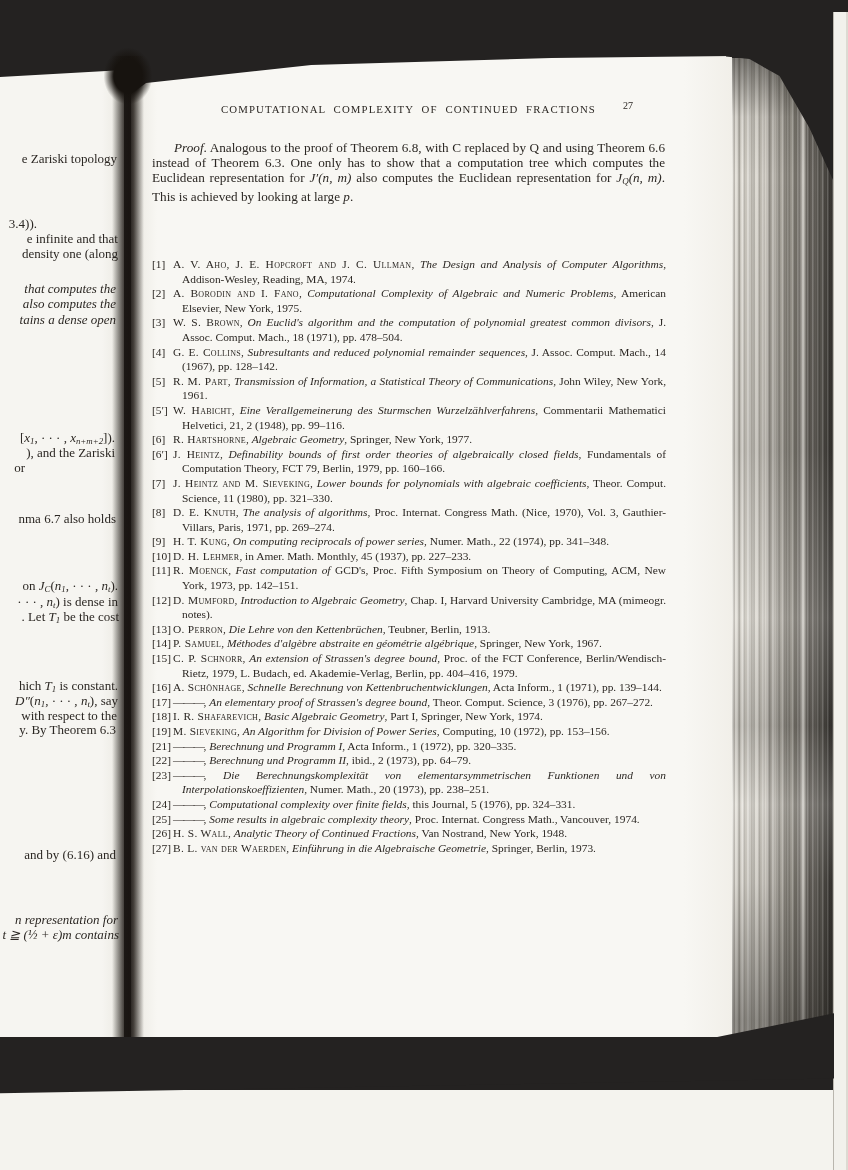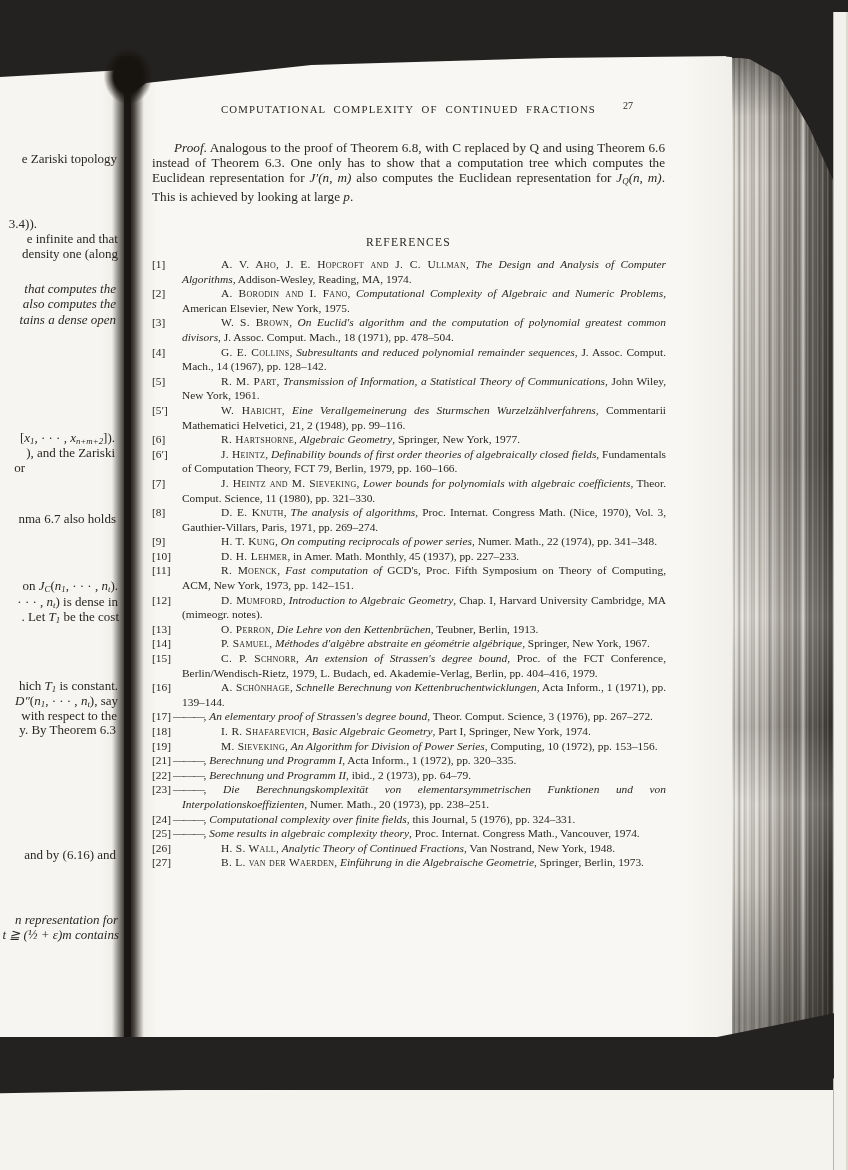--- a/index.html
+++ b/index.html
@@ -100,21 +100,21 @@
   
   .fragments{position:absolute;inset:0;}
   .frag{
     position:absolute;white-space:nowrap;
     font-size:13px;line-height:15px;color:#2b2723;
   }
 
   
   .seg-r{font-style:normal;}
   .seg-i{font-style:italic;}
-  .seg-sc{font-variant:small-caps;letter-spacing:.3px;margin-left:48px;}
+  .seg-sc{font-variant:small-caps;letter-spacing:.3px;}
   .seg-sub{font-size:.68em;vertical-align:-.22em;font-style:italic;}
   .seg-dash{letter-spacing:-1.2px;}
 </style>
 </head>
 <body>
 
 <div class="stage">
 
   <div class="bottom-strip"></div>
 
@@ -153,21 +153,20 @@
   <div class="right-strip"></div>
   <div class="bottom-band"></div>
 
   <div class="running-header">
     <span class="rh-title">COMPUTATIONAL COMPLEXITY OF CONTINUED FRACTIONS</span>
     <span class="rh-num">27</span>
   </div>
 
   <div class="proof"><span class="seg-i">Proof</span><span class="seg-r">. Analogous to the proof of Theorem 6.8, with C replaced by Q and using Theorem 6.6 instead of Theorem 6.3. One only has to show that a computation tree which computes the Euclidean representation for </span><span class="seg-i">J′(n, m)</span><span class="seg-r"> also computes the Euclidean representation for </span><span class="seg-i">J</span><span class="seg-sub">Q</span><span class="seg-i">(n, m)</span><span class="seg-r">. This is achieved by looking at large </span><span class="seg-i">p</span><span class="seg-r">.</span></div>
 
-  <div class="ref-heading">REFERENCES</div>
 
   <ol class="ref-list">
       <li class="ref-item"><span class="ref-label">[1]</span><span class="seg-sc">A. V. Aho, J. E. Hopcroft and J. C. Ullman</span><span class="seg-r">, </span><span class="seg-i">The Design and Analysis of Computer Algorithms</span><span class="seg-r">, Addison-Wesley, Reading, MA, 1974.</span></li>
       <li class="ref-item"><span class="ref-label">[2]</span><span class="seg-sc">A. Borodin and I. Fano</span><span class="seg-r">, </span><span class="seg-i">Computational Complexity of Algebraic and Numeric Problems</span><span class="seg-r">, American Elsevier, New York, 1975.</span></li>
       <li class="ref-item"><span class="ref-label">[3]</span><span class="seg-sc">W. S. Brown</span><span class="seg-r">, </span><span class="seg-i">On Euclid's algorithm and the computation of polynomial greatest common divisors</span><span class="seg-r">, J. Assoc. Comput. Mach., 18 (1971), pp. 478–504.</span></li>
       <li class="ref-item"><span class="ref-label">[4]</span><span class="seg-sc">G. E. Collins</span><span class="seg-r">, </span><span class="seg-i">Subresultants and reduced polynomial remainder sequences</span><span class="seg-r">, J. Assoc. Comput. Mach., 14 (1967), pp. 128–142.</span></li>
       <li class="ref-item"><span class="ref-label">[5]</span><span class="seg-sc">R. M. Part</span><span class="seg-r">, </span><span class="seg-i">Transmission of Information, a Statistical Theory of Communications</span><span class="seg-r">, John Wiley, New York, 1961.</span></li>
       <li class="ref-item"><span class="ref-label">[5′]</span><span class="seg-sc">W. Habicht</span><span class="seg-r">, </span><span class="seg-i">Eine Verallgemeinerung des Sturmschen Wurzelzählverfahrens</span><span class="seg-r">, Commentarii Mathematici Helvetici, 21, 2 (1948), pp. 99–116.</span></li>
       <li class="ref-item"><span class="ref-label">[6]</span><span class="seg-sc">R. Hartshorne</span><span class="seg-r">, </span><span class="seg-i">Algebraic Geometry</span><span class="seg-r">, Springer, New York, 1977.</span></li>
       <li class="ref-item"><span class="ref-label">[6′]</span><span class="seg-sc">J. Heintz</span><span class="seg-r">, </span><span class="seg-i">Definability bounds of first order theories of algebraically closed fields</span><span class="seg-r">, Fundamentals of Computation Theory, FCT 79, Berlin, 1979, pp. 160–166.</span></li>

